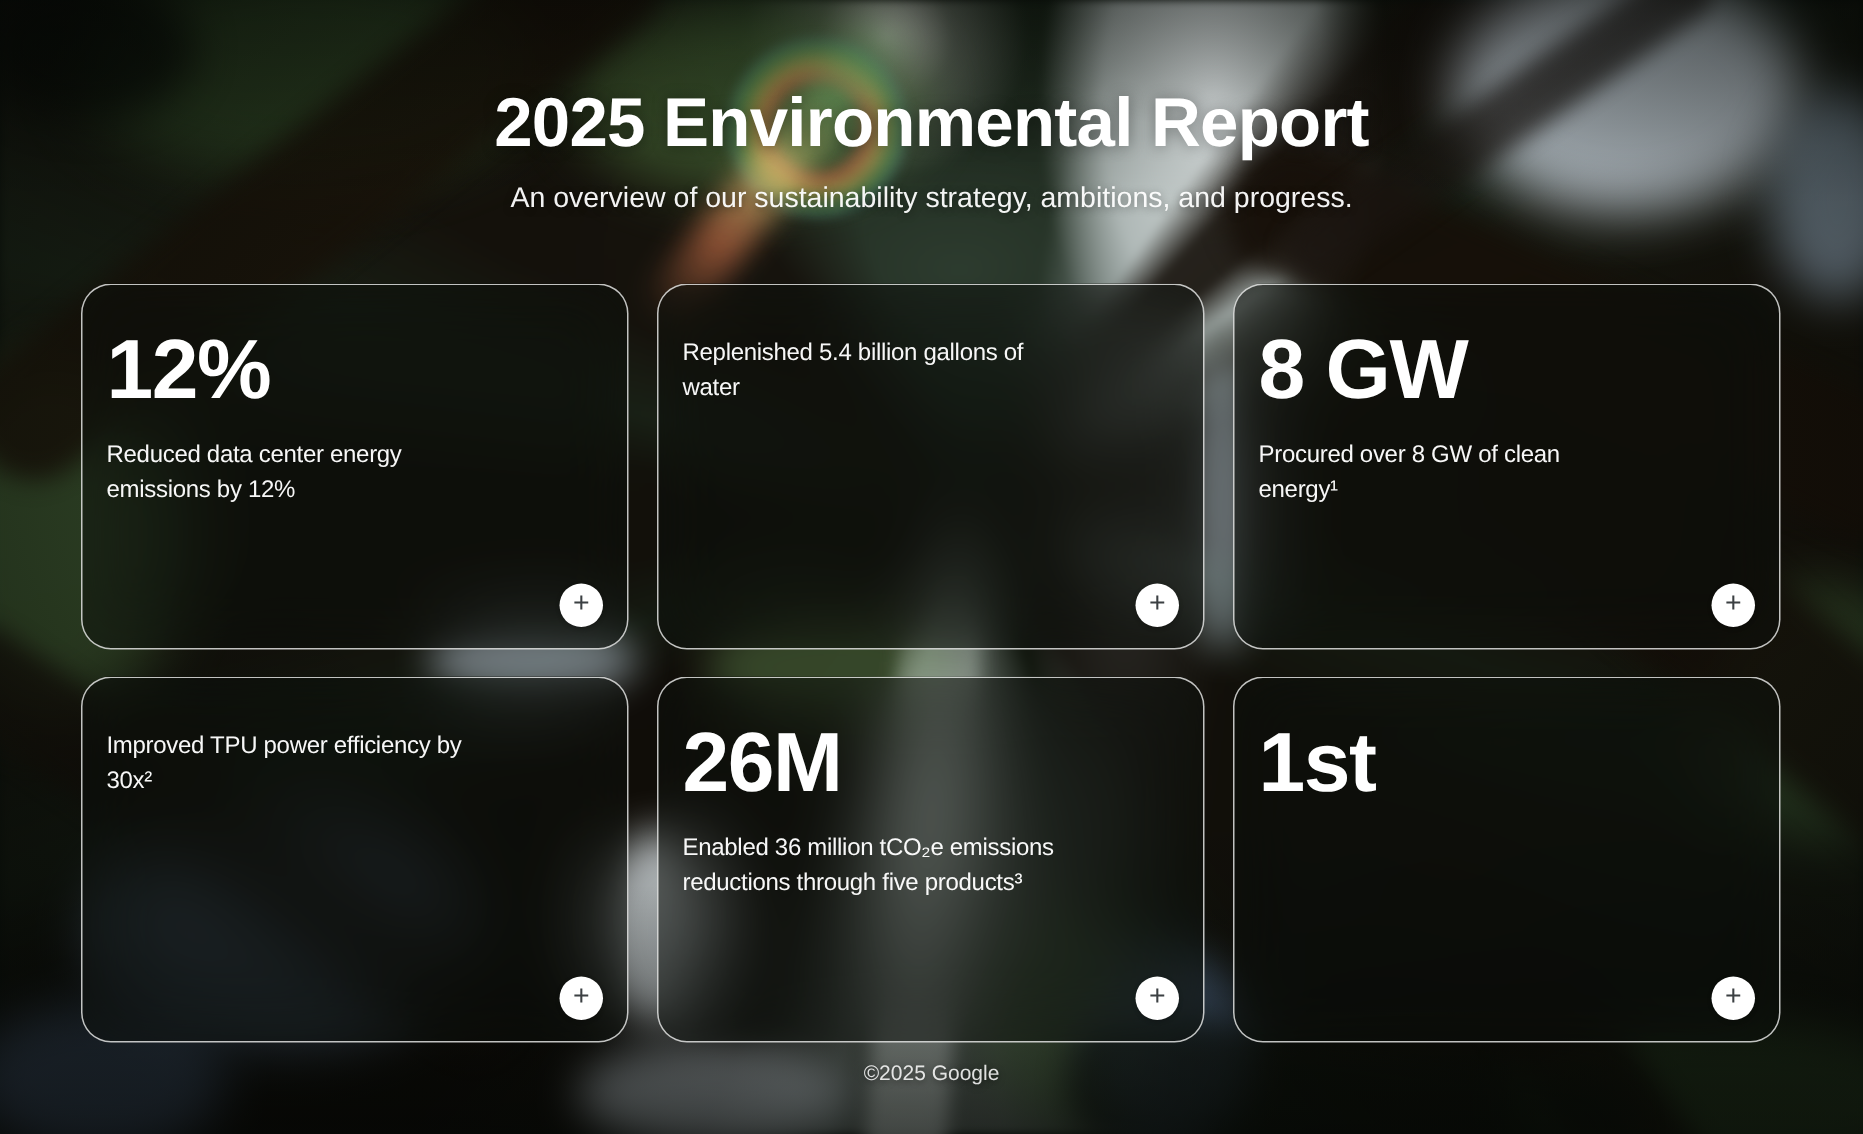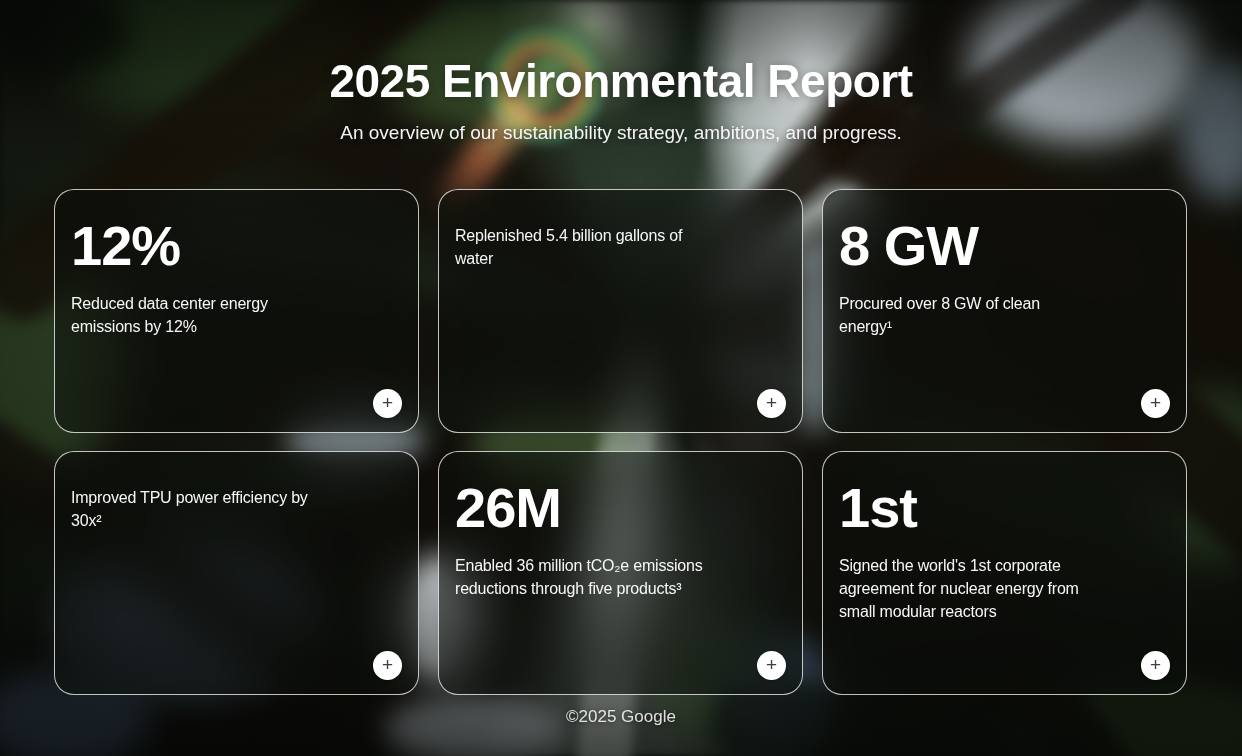--- a/index.html
+++ b/index.html
@@ -88,21 +88,21 @@
     background:#ffffff;border:none;cursor:pointer;padding:0;
     display:flex;align-items:center;justify-content:center;
     box-shadow:0 1px 3px rgba(0,0,0,0.25);
   }
   .plus-btn span{
     font-size:19px;line-height:1;color:#3c4043;font-weight:400;
     transform:translateY(-1px);
   }
   .footer{
     position:absolute;top:707px;left:0;width:100%;text-align:center;
-    font-size:17px;color:rgba(255,255,255,0.85);text-shadow:0 1px 4px rgba(0,0,0,0.5);
+    font-size:14px;color:rgba(255,255,255,0.85);text-shadow:0 1px 4px rgba(0,0,0,0.5);
   }
 </style>
 </head>
 <body>
 
 <div id="backdrop">
   <div class="bg-base"></div>
 
   <i class="blob" style="left:970px;top:-20px;width:230px;height:160px;background:#dbe6f0;opacity:.85;filter:blur(18px);"></i>
   <i class="blob" style="left:1180px;top:60px;width:90px;height:140px;background:#9fb6cc;opacity:.6;filter:blur(16px);"></i>
@@ -184,23 +184,20 @@
       <div class="stat-value">26M</div>
       <div class="stat-desc">Enabled 36 million tCO₂e emissions
 reductions through five products³</div>
       <button class="plus-btn">
           <span>+</span>
         </button>
     </div>
 
     <div class="card">
       <div class="stat-value">1st</div>
-      <div class="stat-desc">Signed the world's 1st corporate
-agreement for nuclear energy from
-small modular reactors</div>
       <button class="plus-btn">
           <span>+</span>
         </button>
     </div>
 
   </div>
 
   <div class="footer">©2025 Google</div>
 </div>
 

